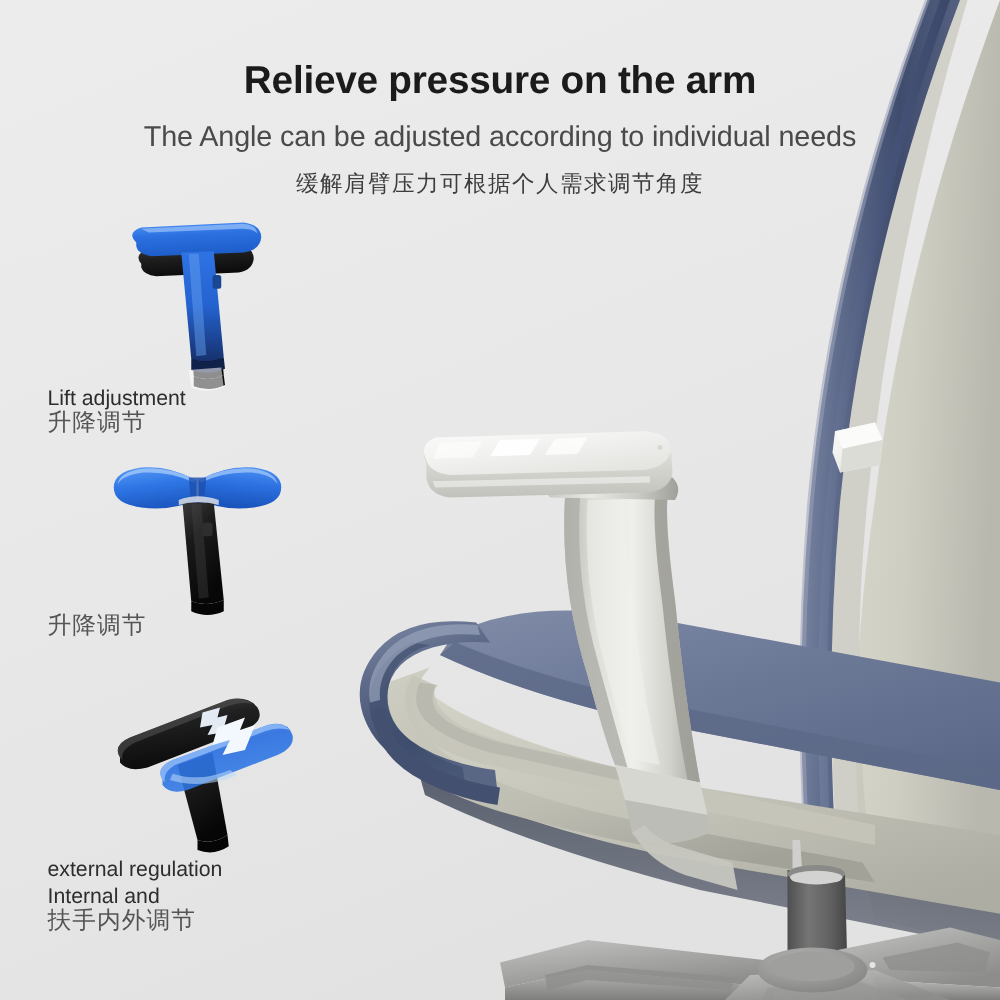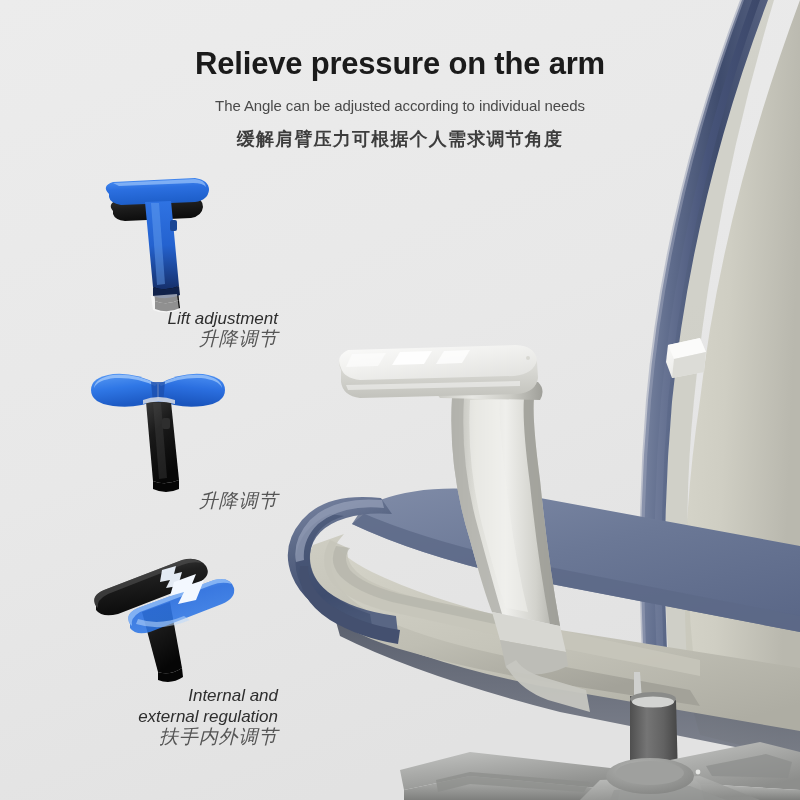--- a/index.html
+++ b/index.html
@@ -13,31 +13,31 @@
   .page{position:absolute;inset:0;width:800px;height:800px;overflow:hidden;background:#c4b5fd;}
 
   
   .header{position:absolute;left:0;top:0;width:800px;text-align:center;}
   .title{
     font-size:31px;font-weight:700;color:#1b1b1b;
     letter-spacing:-0.2px;line-height:1;
     margin-top:48px;
   }
   .subtitle-en{
-    font-size:15px;font-weight:400;color:#4a4a4a;
+    font-size:23px;font-weight:400;color:#4a4a4a;
     line-height:1;margin-top:19px;letter-spacing:-0.1px;
   }
   .subtitle-cn{
-    font-size:18px;font-weight:700;color:#3d3d3d;
+    font-size:18px;font-weight:400;color:#3d3d3d;
     line-height:1;margin-top:17px;letter-spacing:1.2px;
   }
 
   
   .features{position:absolute;left:38px;top:168px;width:240px;}
-  .feature{width:240px;text-align:right;position:relative;font-style:italic;}
+  .feature{width:240px;text-align:left;position:relative;}
   .feature-icon{width:240px;height:0;position:relative;}
   .feature-icon svg{position:absolute;left:50%;transform:translateX(-50%);top:0;}
   .f-label-en{
     font-size:17px;color:#2d2d2d;font-weight:400;line-height:21px;
   }
   .f-label-cn{
     font-size:19px;color:#555;font-weight:400;line-height:19px;letter-spacing:.8px;
   }
   #feat0{top:0;}
   #feat1{top:0;}
@@ -404,20 +404,20 @@
 
           <g>
             <path d="M 84 30 L 98 26 L 96 34 L 104 32 L 100 46 L 88 48 L 92 40 L 82 42 Z" fill="#eef5ff" opacity="0.95"></path>
             <path d="M 96 42 L 118 34 L 114 44 L 126 40 L 118 60 L 100 64 L 106 52 L 92 56 Z" fill="#f3f8ff"></path>
           </g>
 
           <path d="M 58 84 Q 84 92 112 80 L 106 76 Q 82 86 60 79 Z" fill="#bcd9fc" opacity="0.55"></path>
         </svg>
       </div>
       <div style="padding-top:145px;">
+        <div class="f-label-en">external regulation</div>
         <div class="f-label-en">Internal and</div>
-        <div class="f-label-en">external regulation</div>
         <div class="f-label-cn">扶手内外调节</div>
       </div>
     </div>
 
   </div>
 </div>
 
 </body></html>

